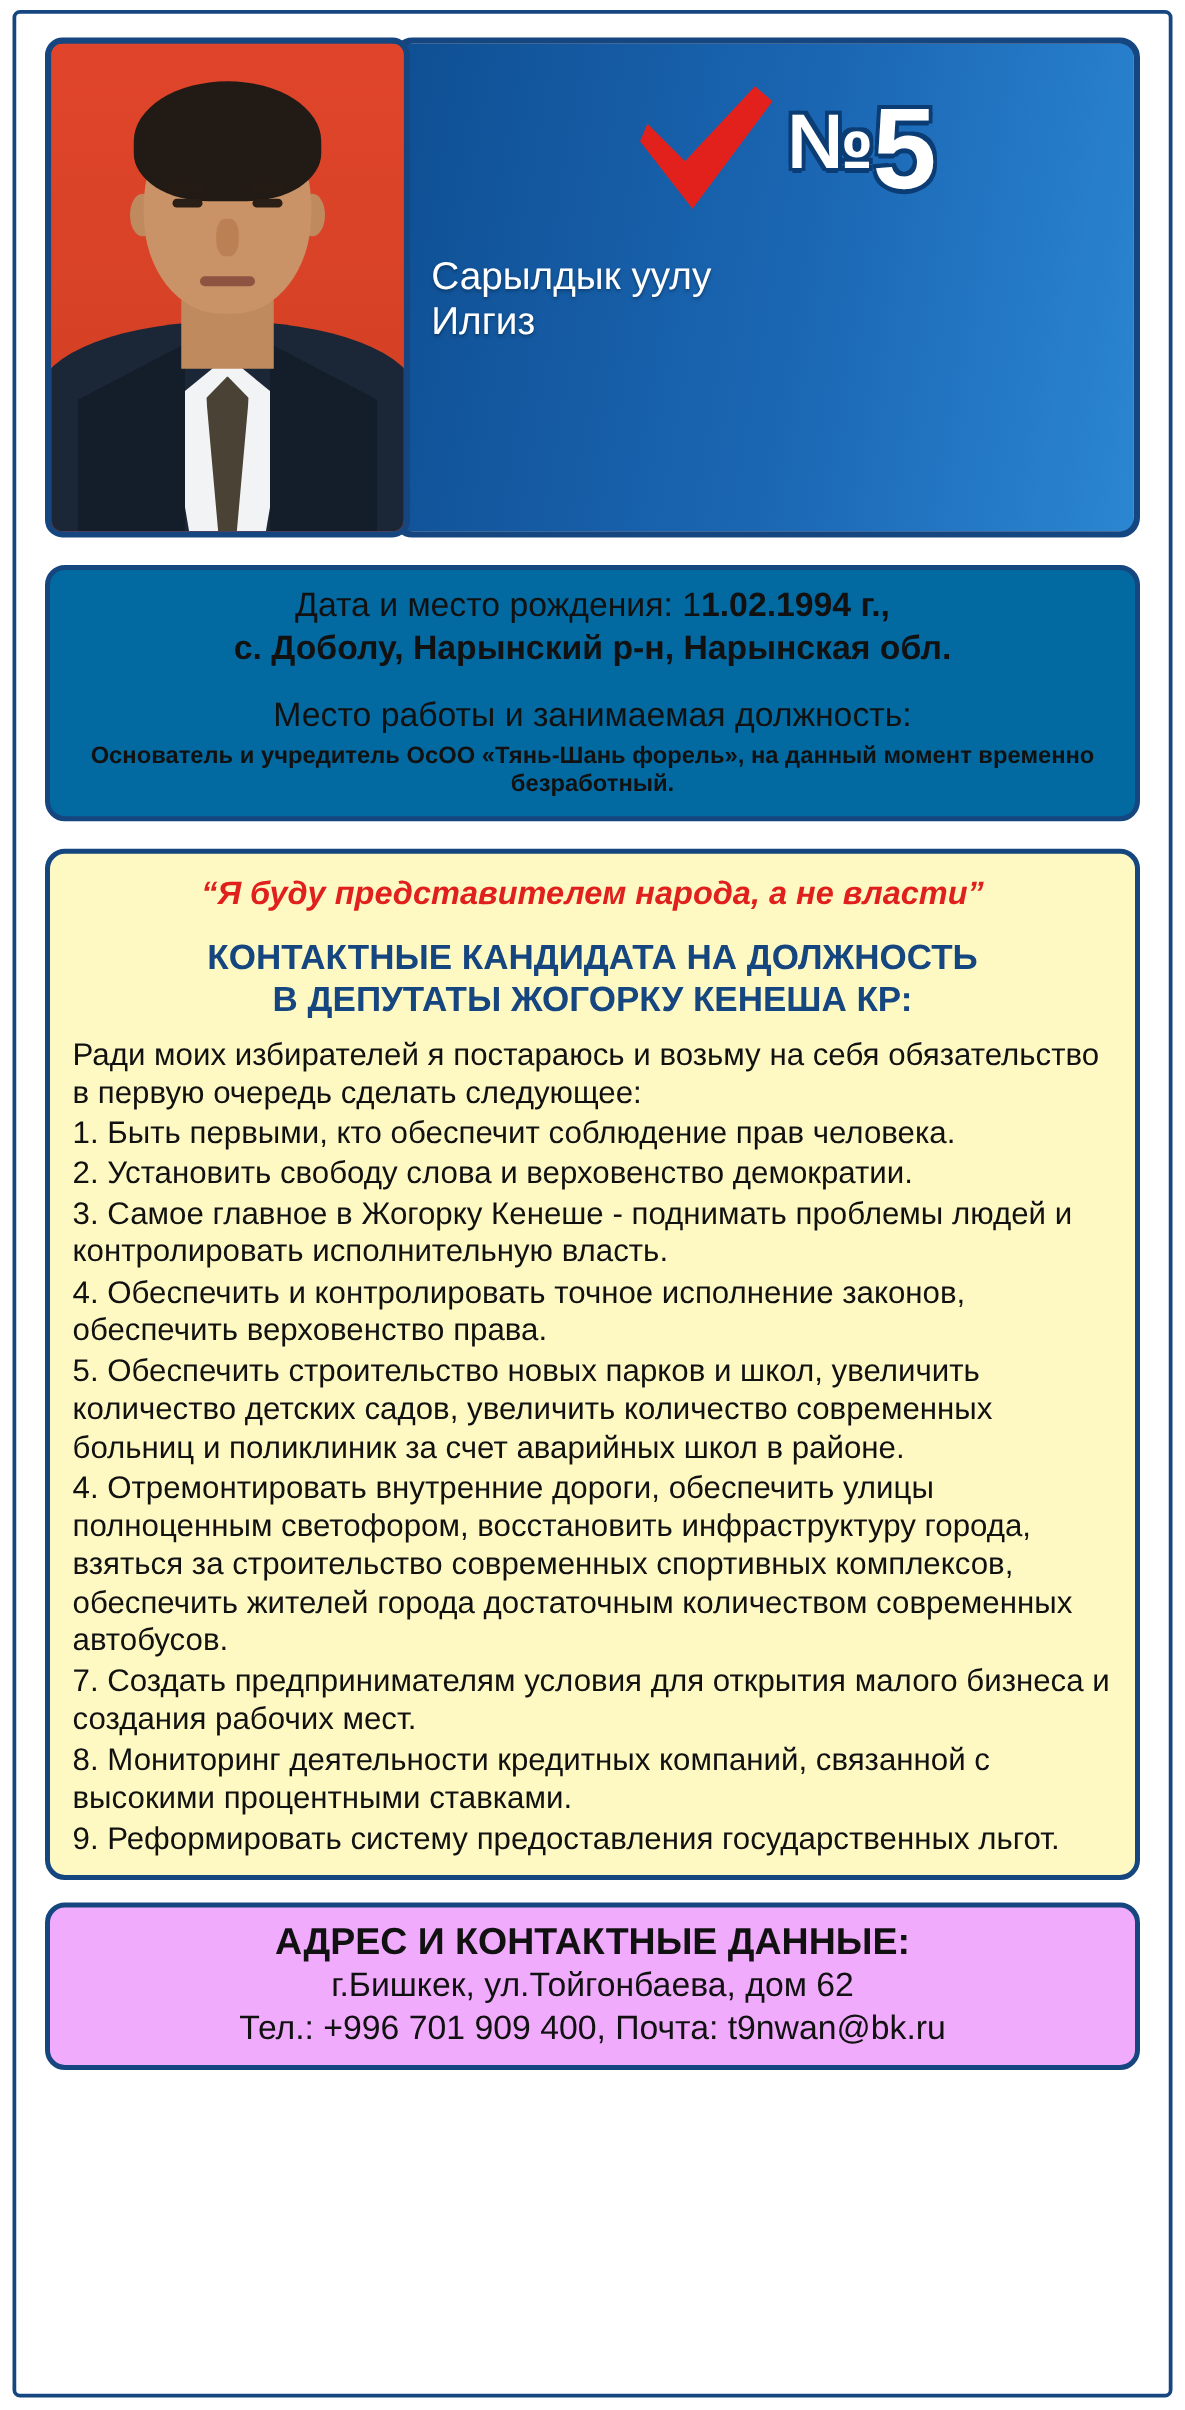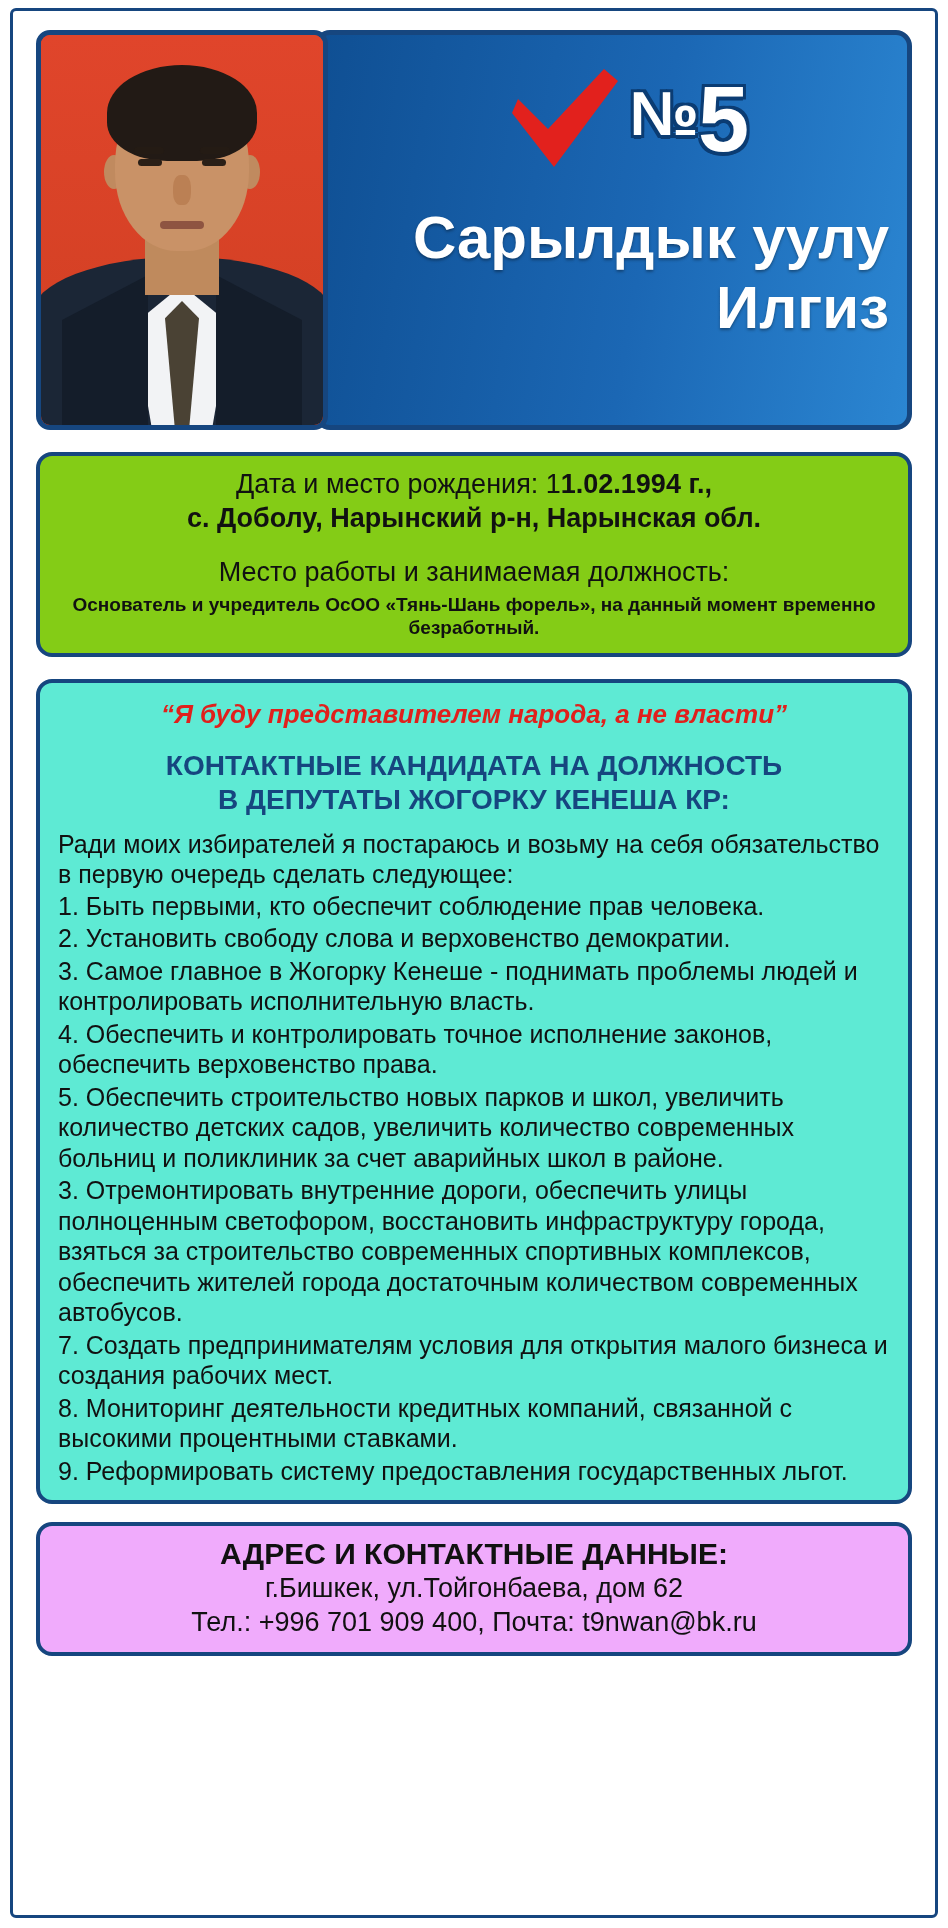--- a/index.html
+++ b/index.html
@@ -208,52 +208,52 @@
     color: #ffffff;
     letter-spacing: -1px;
     text-shadow:
       -3px -3px 0 #0b3c73, 3px -3px 0 #0b3c73,
       -3px 3px 0 #0b3c73, 3px 3px 0 #0b3c73,
       0 4px 0 #0b3c73;
     line-height: 1;
   }
   .num .hash { font-size: 62px; vertical-align: 16px; }
   .cand-name {
-    text-align: right;
+    text-align: left;
     color: #ffffff;
-    font-size: 60px;
-    font-weight: bold;
+    font-size: 31px;
+    font-weight: normal;
     line-height: 1.16;
     padding: 0 18px 0 0;
     text-shadow: 0 2px 3px rgba(0,0,0,.35);
   }
 
   
   .info-box {
     margin: 22px 14px 0 14px;
     border: 4px solid #16467f;
     border-radius: 16px;
-    background: #84cc16;
+    background: #0369a1;
     box-sizing: border-box;
     padding: 12px 14px 14px 14px;
     text-align: center;
     color: #111;
   }
   .info-l1 { font-size: 27px; line-height: 1.2; }
   .info-l1 b { font-weight: bold; }
   .info-l2 { font-size: 27px; font-weight: bold; line-height: 1.25; margin-top: 2px; }
   .info-l3 { font-size: 27px; line-height: 1.25; margin-top: 20px; }
   .info-l4 { font-size: 19px; font-weight: bold; line-height: 1.2; margin-top: 4px; }
 
   
   .program-box {
     margin: 22px 14px 0 14px;
     border: 4px solid #16467f;
     border-radius: 16px;
-    background: #5eead4;
+    background: #fef9c3;
     box-sizing: border-box;
     padding: 16px 18px 14px 18px;
   }
   .slogan {
     text-align: center;
     color: #e0201c;
     font-size: 26px;
     font-style: italic;
     font-weight: bold;
     line-height: 1.2;
@@ -351,21 +351,21 @@
     <div class="program-title">
       <div>КОНТАКТНЫЕ КАНДИДАТА НА ДОЛЖНОСТЬ</div>
       <div>В ДЕПУТАТЫ ЖОГОРКУ КЕНЕША КР:</div>
     </div>
     <div class="lead">Ради моих избирателей я постараюсь и возьму на себя обязательство в первую очередь сделать следующее:</div>
     <div class="item">1. Быть первыми, кто обеспечит соблюдение прав человека.</div>
     <div class="item">2. Установить свободу слова и верховенство демократии.</div>
     <div class="item">3. Самое главное в Жогорку Кенеше - поднимать проблемы людей и контролировать исполнительную власть.</div>
     <div class="item">4. Обеспечить и контролировать точное исполнение законов, обеспечить верховенство права.</div>
     <div class="item">5. Обеспечить строительство новых парков и школ, увеличить количество детских садов, увеличить количество современных больниц и поликлиник за счет аварийных школ в районе.</div>
-    <div class="item">3. Отремонтировать внутренние дороги, обеспечить улицы полноценным светофором, восстановить инфраструктуру города, взяться за строительство современных спортивных комплексов, обеспечить жителей города достаточным количеством современных автобусов.</div>
+    <div class="item">4. Отремонтировать внутренние дороги, обеспечить улицы полноценным светофором, восстановить инфраструктуру города, взяться за строительство современных спортивных комплексов, обеспечить жителей города достаточным количеством современных автобусов.</div>
     <div class="item">7. Создать предпринимателям условия для открытия малого бизнеса и создания рабочих мест.</div>
     <div class="item">8. Мониторинг деятельности кредитных компаний, связанной с высокими процентными ставками.</div>
     <div class="item">9. Реформировать систему предоставления государственных льгот.</div>
   </div>
 
   <div class="contact-box">
     <div class="contact-title">АДРЕС И КОНТАКТНЫЕ ДАННЫЕ:</div>
     <div class="contact-line">г.Бишкек, ул.Тойгонбаева, дом 62</div>
     <div class="contact-line">Тел.: +996 701 909 400, Почта: t9nwan@bk.ru</div>
   </div>

